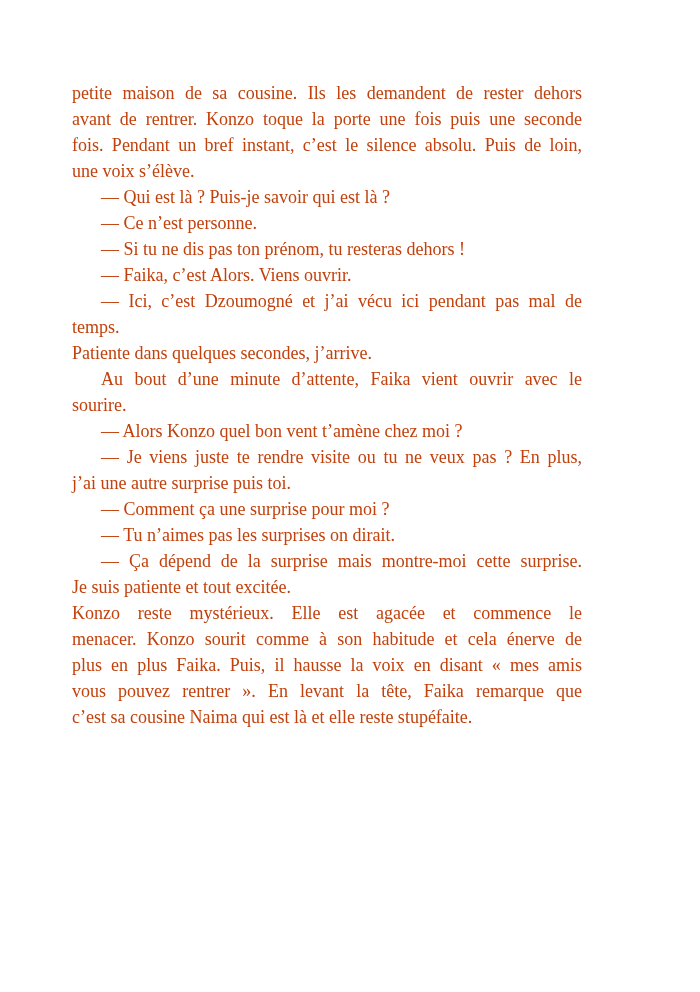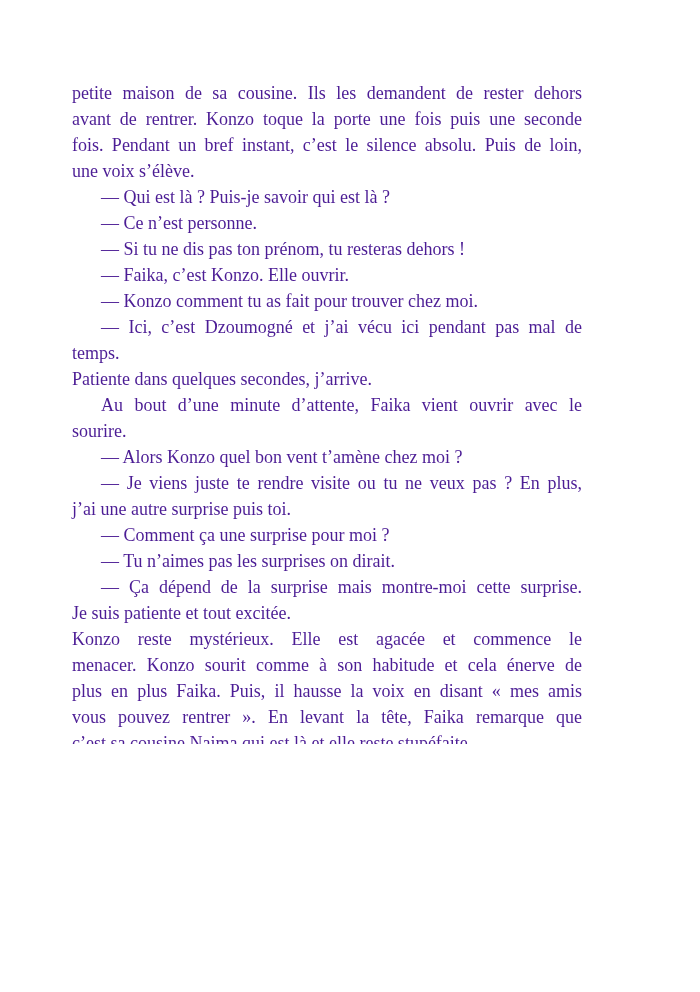--- a/index.html
+++ b/index.html
@@ -5,21 +5,21 @@
   html, body {
     margin: 0;
     padding: 0;
     background: #ffffff;
   }
   .page {
     position: relative;
     width: 700px;
     height: 744px;
     background: #ffffff;
-    color: #4c1d95;
+    color: #c2410c;
     font-family: "Liberation Serif", "DejaVu Serif", serif;
     overflow: hidden;
   }
   .text-block {
     position: absolute;
     left: 72px;
     top: 80px;
     width: 510px;
     font-size: 18px;
     line-height: 26px;
@@ -54,22 +54,21 @@
 
 <div class="page">
   <div class="text-block">
     <div class="line j">petite maison de sa cousine. Ils les demandent de rester dehors</div>
     <div class="line j">avant de rentrer. Konzo toque la porte une fois puis une seconde</div>
     <div class="line j">fois. Pendant un bref instant, c’est le silence absolu. Puis de loin,</div>
     <div class="line">une voix s’élève.</div>
     <div class="line in">— Qui est là ? Puis-je savoir qui est là ?</div>
     <div class="line in">— Ce n’est personne.</div>
     <div class="line in">— Si tu ne dis pas ton prénom, tu resteras dehors !</div>
-    <div class="line in">— Faika, c’est Konzo. Elle ouvrir.</div>
-    <div class="line in">— Konzo comment tu as fait pour trouver chez moi.</div>
+    <div class="line in">— Faika, c’est Alors. Viens ouvrir.</div>
     <div class="line in j">— Ici, c’est Dzoumogné et j’ai vécu ici pendant pas mal de</div>
     <div class="line">temps.</div>
     <div class="line">Patiente dans quelques secondes, j’arrive.</div>
     <div class="line in j">Au bout d’une minute d’attente, Faika vient ouvrir avec le</div>
     <div class="line">sourire.</div>
     <div class="line in">— Alors Konzo quel bon vent t’amène chez moi ?</div>
     <div class="line in j">— Je viens juste te rendre visite ou tu ne veux pas ? En plus,</div>
     <div class="line">j’ai une autre surprise puis toi.</div>
     <div class="line in">— Comment ça une surprise pour moi ?</div>
     <div class="line in">— Tu n’aimes pas les surprises on dirait.</div>

